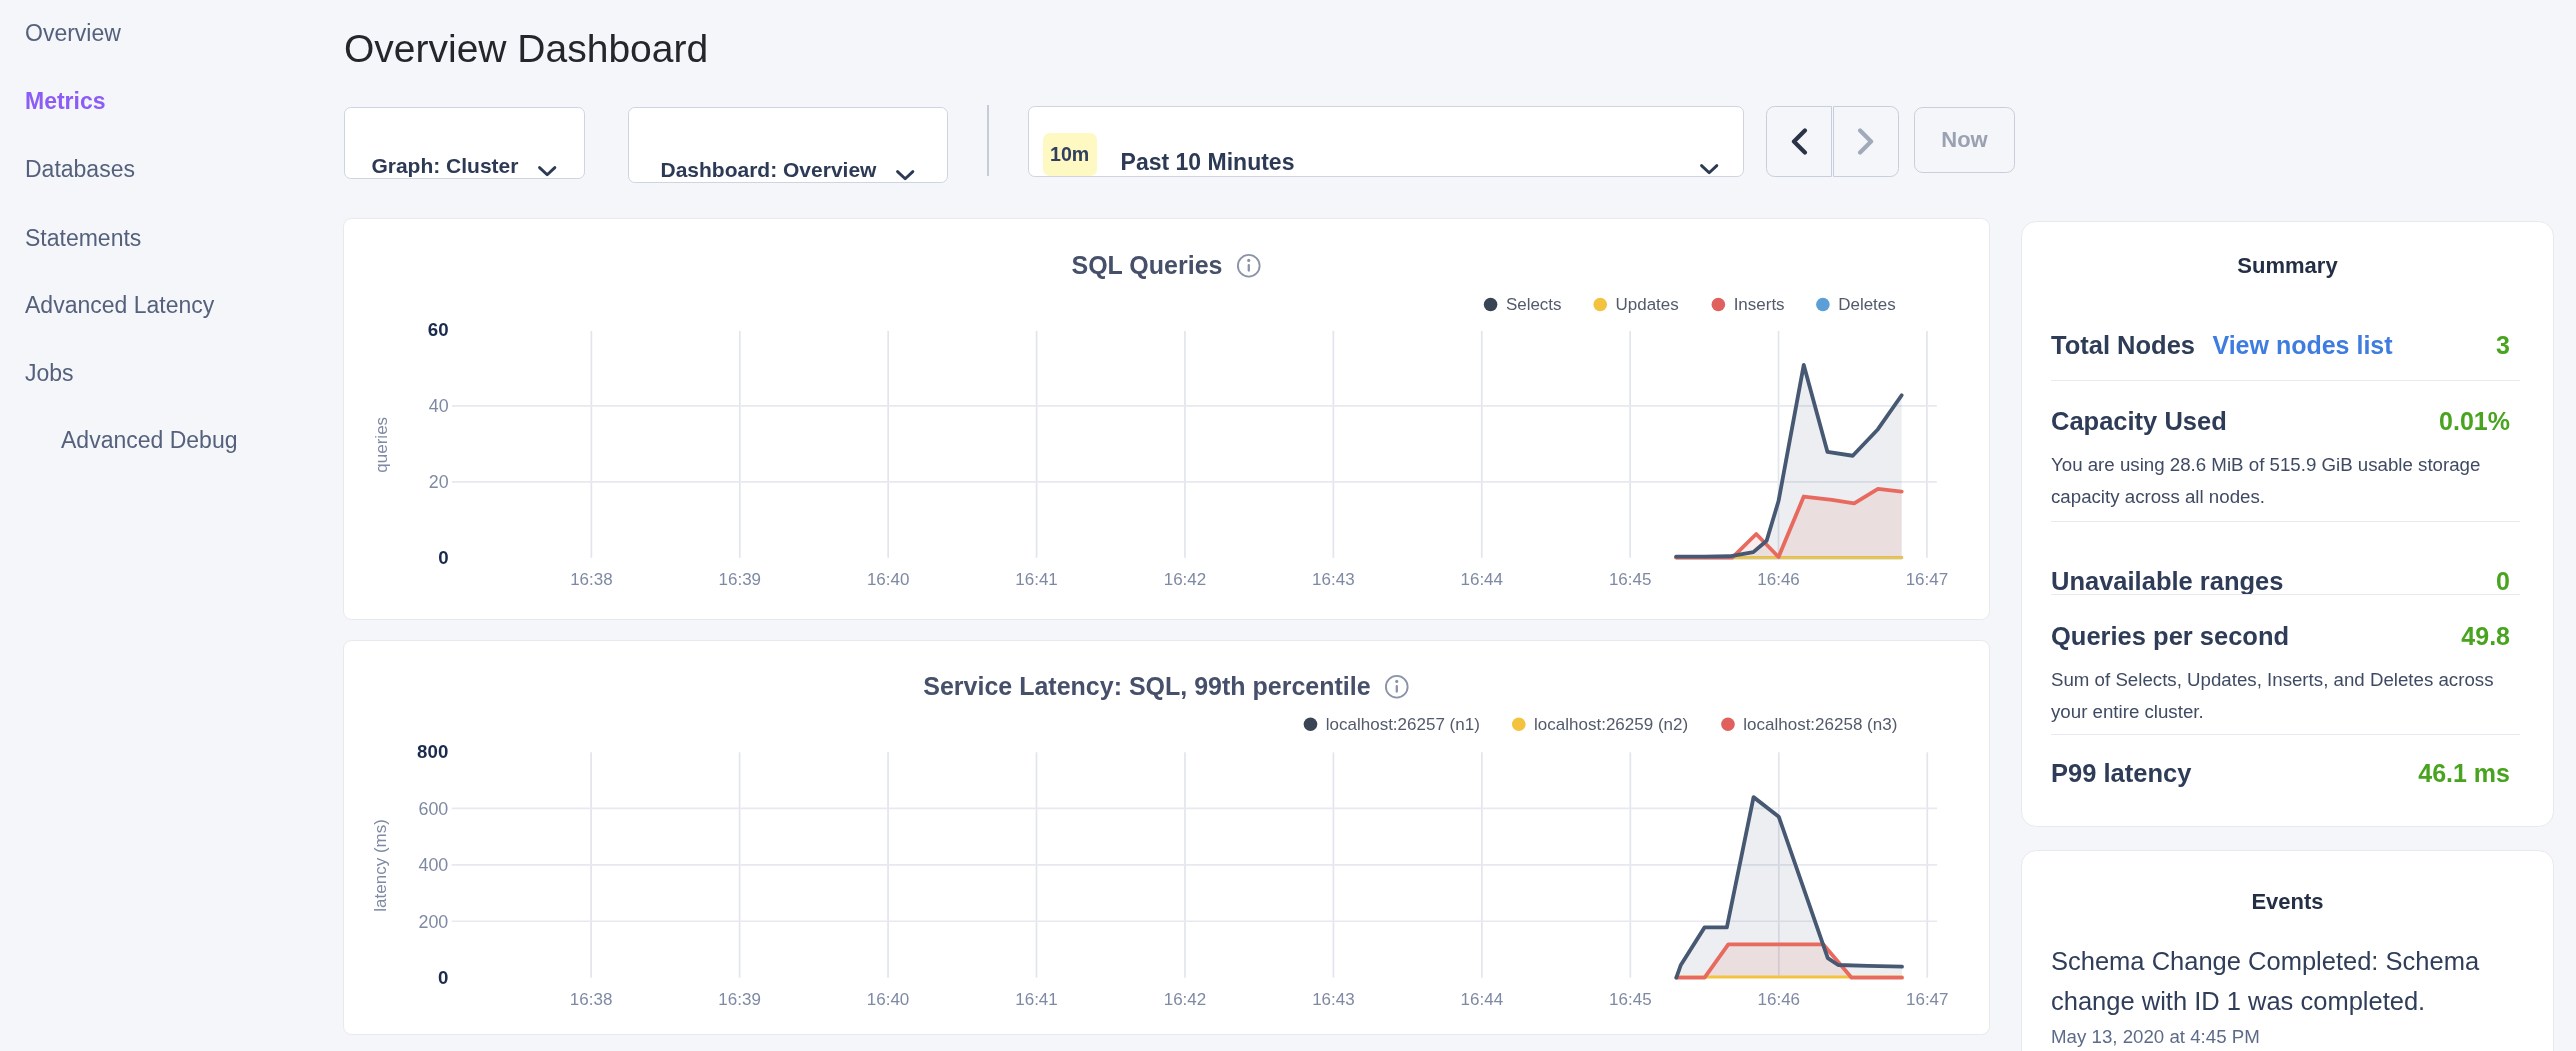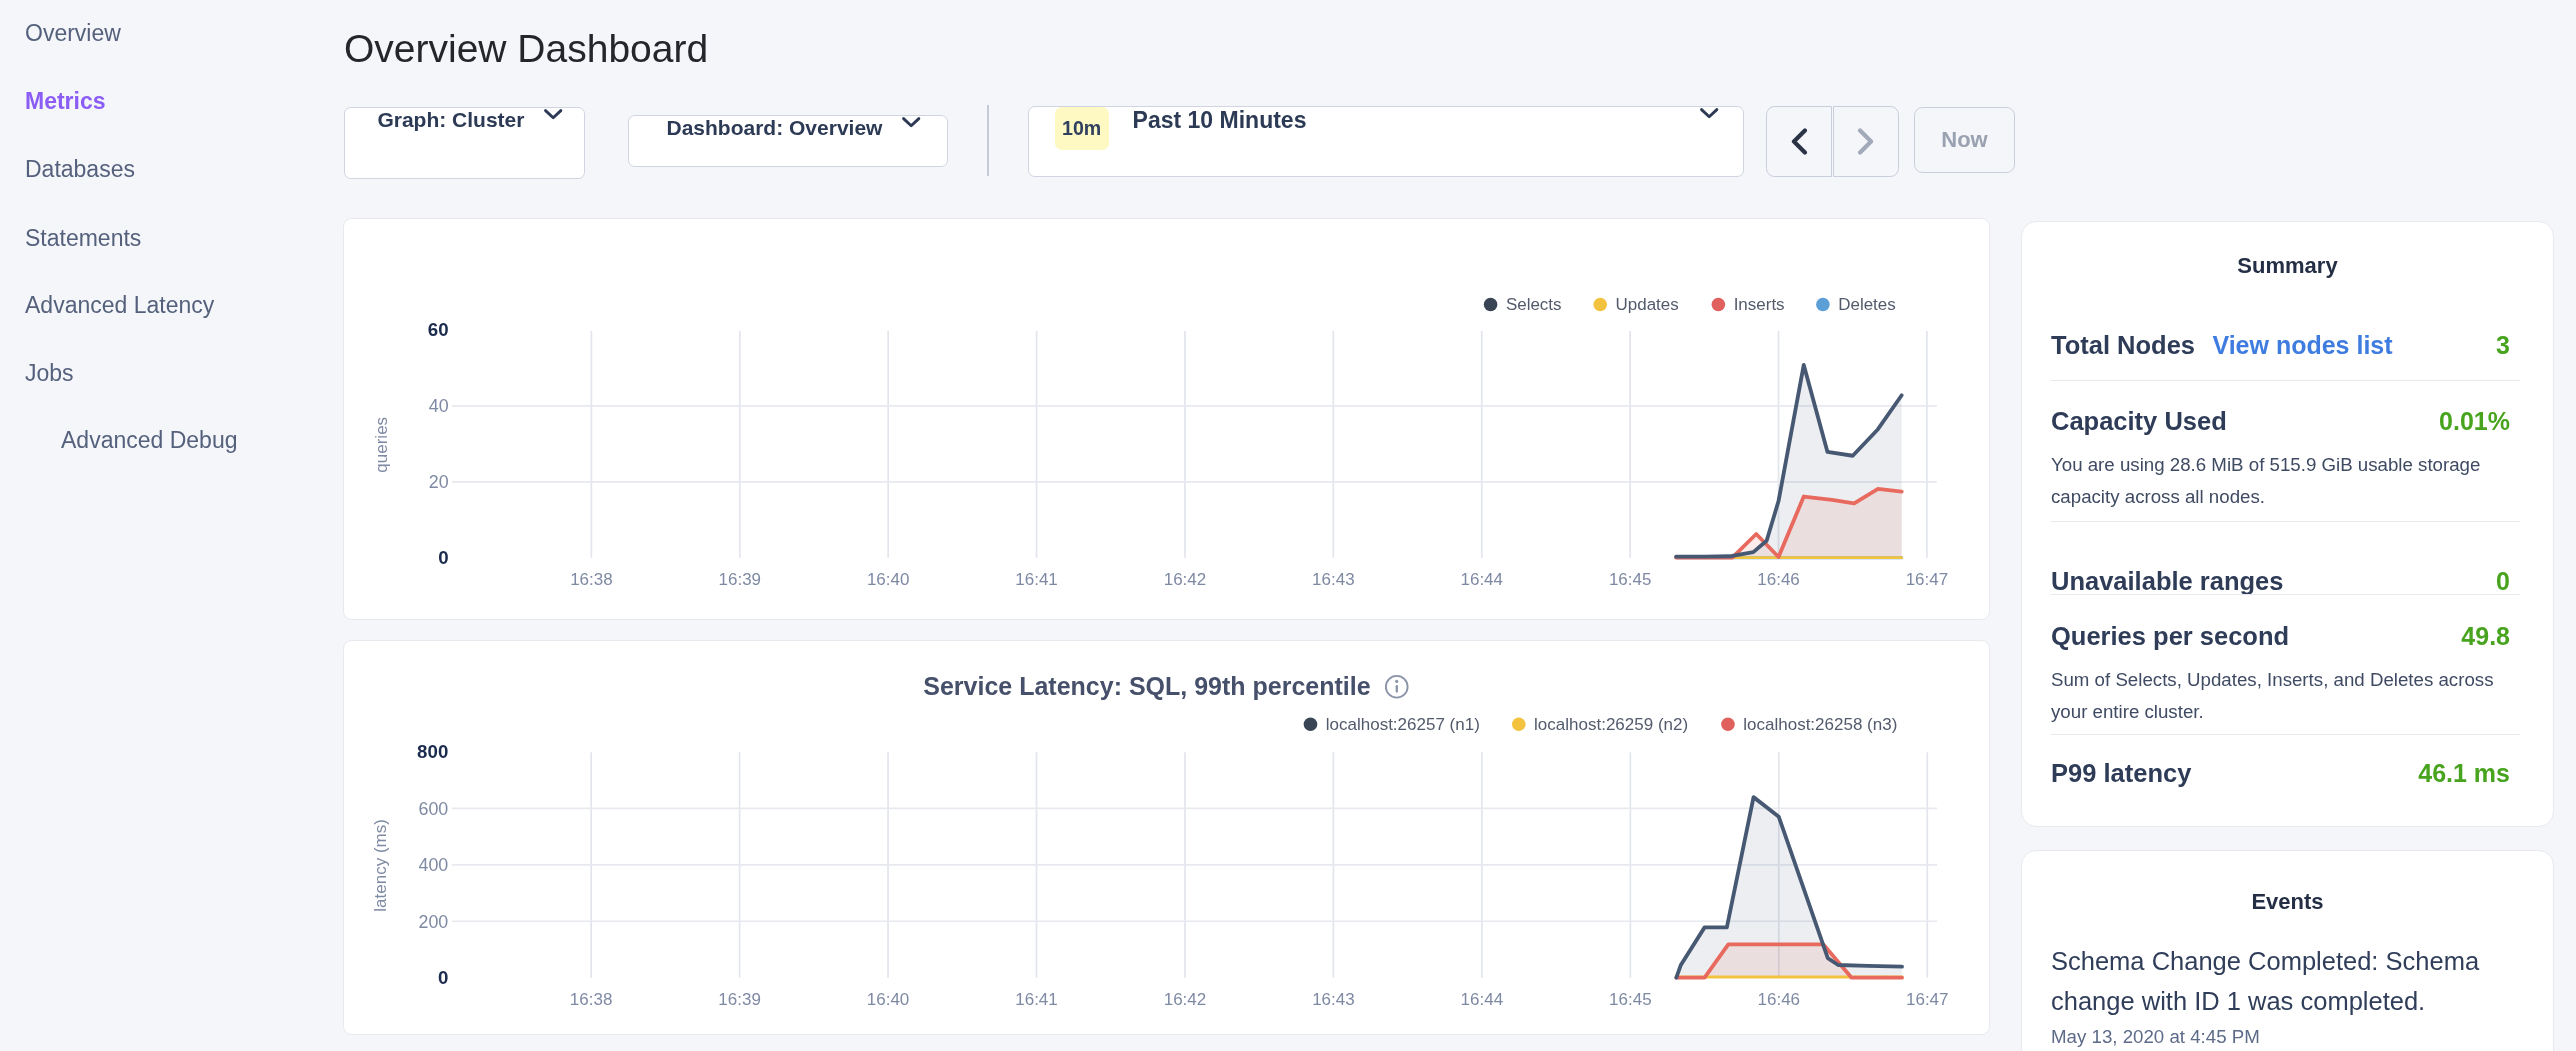--- a/index.html
+++ b/index.html
@@ -1,20 +1,20 @@
 <!DOCTYPE html>
 <html style="font-size:13.6px"><head><meta charset="utf-8">
 <style>
 * { margin:0; padding:0; box-sizing:border-box; }
 html,body { width:2576px; height:1051px; background:#f4f6fa; font-family:"Liberation Sans", sans-serif; overflow:hidden; position:relative; }
 .abs { position:absolute; }
 .nav-item { position:absolute; left:25px; font-size:23px; line-height:23px; color:#55617c; white-space:nowrap; }
 .nav-active { color:#8b5cf6; font-weight:bold; }
 .card { position:absolute; background:#fff; border:1.7px solid #e7e9ee; border-radius:8.5px; }
-.ctl { position:absolute; background:#fff; border:1.7px solid #cfd4e0; border-radius:6.8px; display:flex; align-items:flex-start; justify-content:center;padding-left:12px; }
+.ctl { position:absolute; background:#fff; border:1.7px solid #cfd4e0; border-radius:6.8px; display:flex; align-items:flex-end; justify-content:center; }
 .ctl-txt { font-size:21px; font-weight:bold; color:#2c3a55; }
 .chev { margin-left:18.7px; }
 .gbtn { position:absolute; border:1.7px solid #c9cedd; border-radius:8.5px; background:transparent; display:flex; align-items:center; justify-content:center; }
 .sumrow { position:absolute; left:2051px; width:459px; }
 .sumlab { font-size:25.5px; line-height:31px; font-weight:bold; color:#2e3c58; }
 .sumval { font-size:25px; line-height:31px; font-weight:bold; color:#48a41f; position:absolute; right:0; top:0; }
 .sumdesc { position:absolute; left:2051px; width:476px; font-size:18.7px; color:#3f4a63; line-height:32px; }
 .divider { position:absolute; left:2051px; width:469px; border-top:1.7px solid #e8eaef; }
 .charttitle { position:absolute; left:0; width:100%; display:flex; align-items:center; justify-content:center; gap:13.6px; font-size:25px; font-weight:bold; color:#46506a; }
 </style></head>
@@ -29,21 +29,21 @@
 <div class="nav-item" style="top:429px;margin-left:36px;">Advanced Debug</div>
 
 <div class="abs" style="left:344px; top:29px; font-size:39px; line-height:39px; color:#24262b;">Overview Dashboard</div>
 
 <div class="ctl" style="left:344px; top:107px; width:241px; height:72px;">
   <span class="ctl-txt">Graph: Cluster</span>
   <svg class="chev" width="20.4" height="12.8" viewBox="0 0 24 15">
       <path d="M3 3 L12 11.5 L21 3" stroke="#2c3a55" stroke-width="3.4" fill="none" stroke-linecap="round" stroke-linejoin="round"></path>
     </svg>
 </div>
-<div class="ctl" style="left:628px; top:115px; width:320px; height:52px;">
+<div class="ctl" style="left:628px; top:107px; width:320px; height:76px;">
   <span class="ctl-txt">Dashboard: Overview</span>
   <svg class="chev" width="20.4" height="12.8" viewBox="0 0 24 15">
       <path d="M3 3 L12 11.5 L21 3" stroke="#2c3a55" stroke-width="3.4" fill="none" stroke-linecap="round" stroke-linejoin="round"></path>
     </svg>
 </div>
 <div class="abs" style="left:987px; top:105px; width:1.7px; height:71px; background:#c6cbd8;"></div>
 
 <div class="ctl" style="left:1028px; top:106px; width:716px; height:71px; justify-content:flex-start;">
   <div style="margin-left:13.6px; background:#fef9c3; border-radius:6.8px; width:54px; height:43px; display:flex; align-items:center; justify-content:center; font-size:19.6px; font-weight:bold; color:#30405e;">10m</div>
   <span class="ctl-txt" style="margin-left:24px; font-size:23px;">Past 10 Minutes</span>
@@ -58,20 +58,25 @@
     </svg>
 </div>
 <div class="gbtn" style="left:1833px; top:106px; width:66px; height:71px; border-radius:0 8.5px 8.5px 0; border-left-width:0.9px;">
   <svg width="22" height="27" viewBox="0 0 26 32">
       <path d="M6 3 L19 16 L6 29" stroke="#a2aab9" stroke-width="5" fill="none" stroke-linecap="round" stroke-linejoin="round"></path>
     </svg>
 </div>
 <div class="gbtn" style="left:1914px; top:107px; width:101px; height:66px; font-size:22px; font-weight:bold; color:#9aa1b0;">Now</div>
 
 <div class="card" style="left:343px; top:218px; width:1647px; height:402px;">
+  <div class="charttitle" style="top:32px;">SQL Queries <svg width="25.5" height="25.5" viewBox="0 0 30 30" style="flex:none">
+        <circle cx="15" cy="15" r="12.8" fill="none" stroke="#8a93a8" stroke-width="2.2"></circle>
+        <rect x="13.7" y="12.8" width="2.7" height="9.2" rx="1.3" fill="#8a93a8"></rect>
+        <circle cx="15" cy="8.8" r="1.9" fill="#8a93a8"></circle>
+      </svg></div>
   <svg class="abs" width="1647" height="402" style="left:-1.7px; top:-1.7px;" viewBox="0 0 1937 473">
       <circle cx="1351" cy="103" r="8" fill="#394455"></circle>
 <text x="1369" y="110" font-size="20" fill="#525a6b" font-family="Liberation Sans, sans-serif">Selects</text>
 <circle cx="1480" cy="103" r="8" fill="#f3c33f"></circle>
 <text x="1498" y="110" font-size="20" fill="#525a6b" font-family="Liberation Sans, sans-serif">Updates</text>
 <circle cx="1619" cy="103" r="8" fill="#e0605e"></circle>
 <text x="1637" y="110" font-size="20" fill="#525a6b" font-family="Liberation Sans, sans-serif">Inserts</text>
 <circle cx="1742" cy="103" r="8" fill="#5b9fd6"></circle>
 <text x="1760" y="110" font-size="20" fill="#525a6b" font-family="Liberation Sans, sans-serif">Deletes</text>
     </svg>

